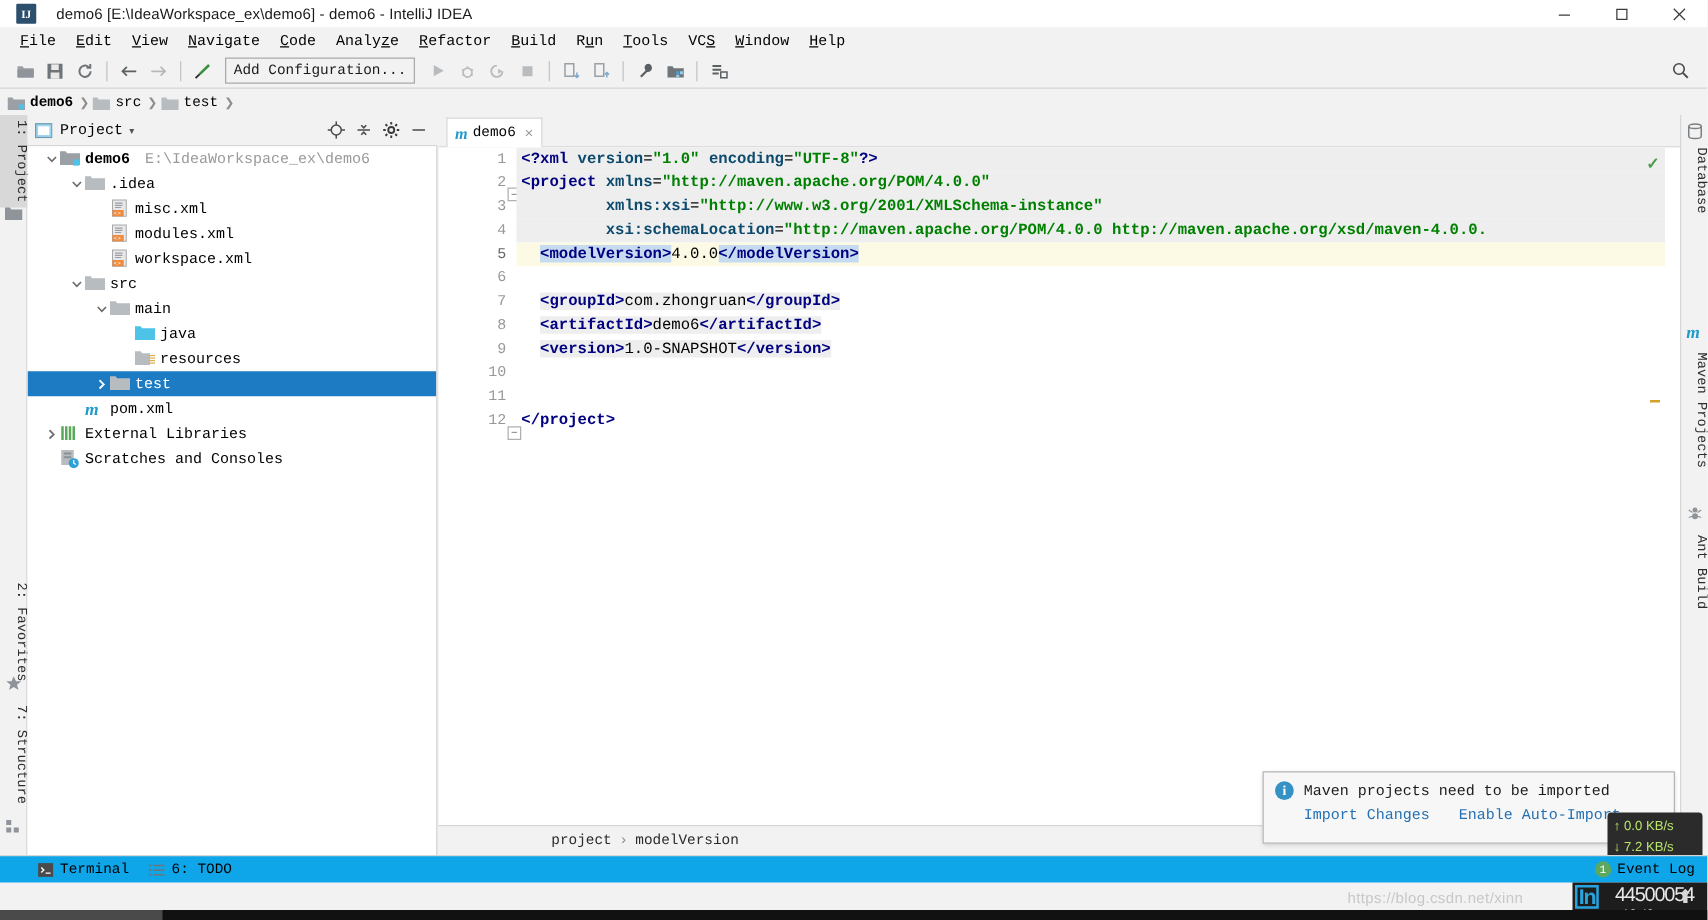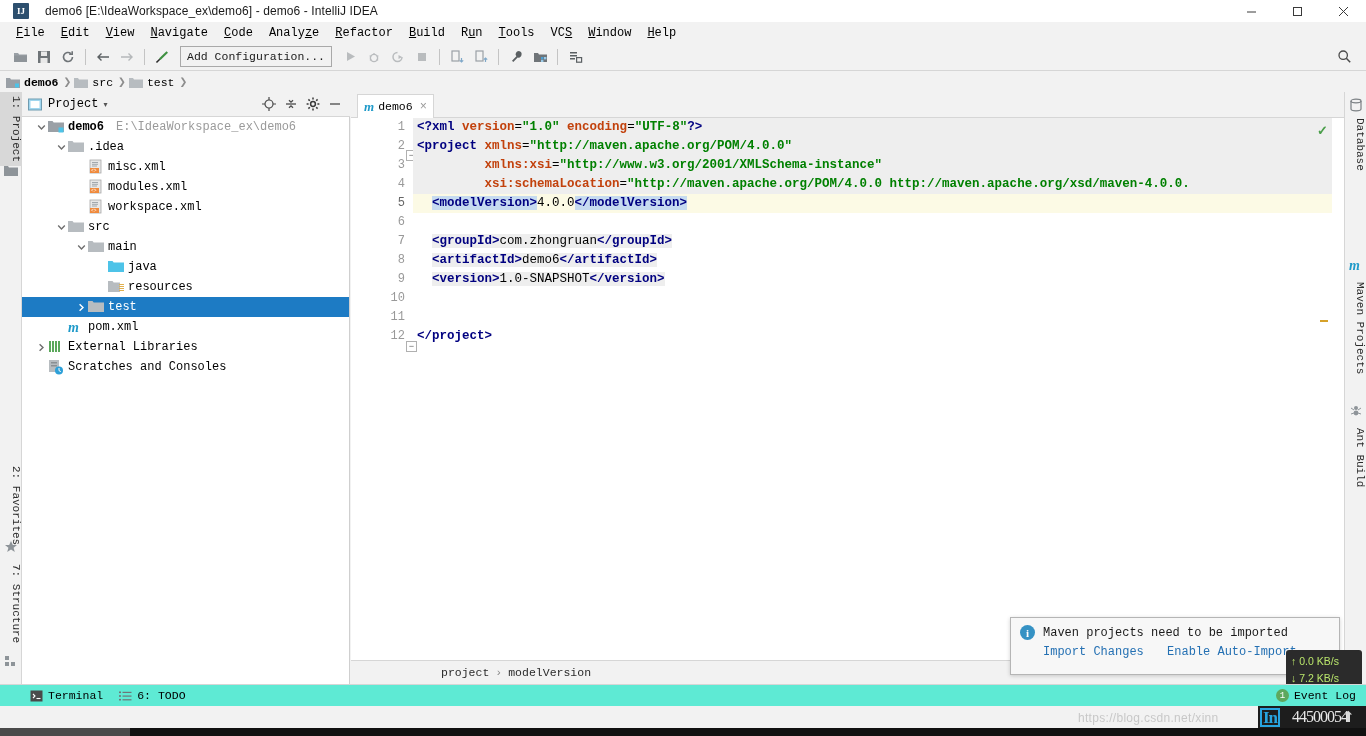--- a/index.html
+++ b/index.html
@@ -168,21 +168,21 @@
   }
   .code {
     position: absolute; left: 62px; top: 0; right: 12px; height: 542px;
     font-family: "Liberation Mono", monospace; font-size: 12.5px;
     white-space: pre; overflow: hidden;
   }
   .cl { height: 19px; line-height: 19px; padding-left: 4px; }
   .cl.hl  { background: #eeeeee; }
   .cl.cur { background: #fcfae5; }
   .tag   { color: #000080; font-weight: bold; }
-  .attr  { color: #c2410c; font-weight: bold; }
+  .attr  { color: #0c4a6e; font-weight: bold; }
   .val   { color: #008000; font-weight: bold; }
   .txt   { color: #000000; }
   .pi    { color: #000080; font-weight: bold; }
   .selbg { background: #c6dbf0; }
   .graybg{ background: #eeeeee; }
 
   .ed-check { position: absolute; right: 16px; top: 5px; color: #4a9e4a; font-size: 13px; font-weight: bold; }
   .ed-mark  { position: absolute; right: 16px; top: 202px; width: 8px; height: 2px; background: #d6a12a; }
 
   .bread {
@@ -221,21 +221,21 @@
     background: #2b2b2b; border-radius: 3px;
     font-family: "Liberation Sans", sans-serif; font-size: 10.5px;
     padding: 3px 0 0 5px; color: #b9e56b;
   }
   .netspeed div { height: 17px; line-height: 17px; white-space: nowrap; }
   .netspeed .ar { margin-right: 3px; }
 
   
   .botbar {
     position: absolute; left: 0; top: 684px; width: 1366px; height: 22px;
-    background: #5eead4; border-top: 1px solid #d6d6d6;
+    background: #0ea5e9; border-top: 1px solid #d6d6d6;
     display: flex; align-items: center;
     font-family: "Liberation Mono", monospace; font-size: 11.5px;
   }
   .botbtn { display: flex; align-items: center; height: 22px; padding: 0 8px; }
   .botbtn .ic { margin-right: 5px; display: flex; align-items: center; }
   .evlog { margin-left: auto; margin-right: 10px; display: flex; align-items: center; }
   .evbadge {
     width: 13px; height: 13px; border-radius: 50%; background: #5ea85e; color: #fff;
     font-size: 9px; display: flex; align-items: center; justify-content: center; margin-right: 5px;
   }
@@ -261,21 +261,21 @@
     position: absolute; left: 1078px; top: 711px;
     font-family: "Liberation Sans", sans-serif; font-size: 12px;
     color: rgba(120,120,120,0.35); white-space: nowrap; letter-spacing: 0.3px;
   }
   .tray {
     position: absolute; left: 1258px; top: 706px; width: 108px; height: 30px;
     background: #1d1d1d; overflow: hidden;
   }
   .tray-inner {
     position: relative; width: 108px; height: 30px;
-    font-family: Liberation Serif, serif;
+    font-family: Liberation Sans, sans-serif;
   }
   .tray-ime {
     position: absolute; left: 2px; top: 2px;
     color: #27a4e0; font-size: 17px; font-weight: bold; letter-spacing: -1px;
     border: 2px solid #27a4e0; padding: 0 1px; line-height: 15px;
   }
   .tray-num {
     position: absolute; left: 34px; top: 2px; color: #e8e8e8; font-size: 16px;
     letter-spacing: -1px;
   }

